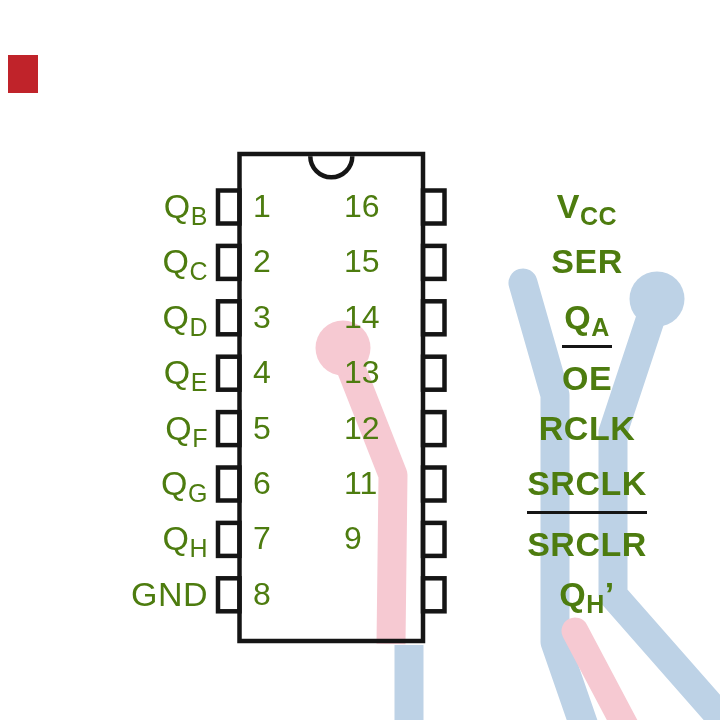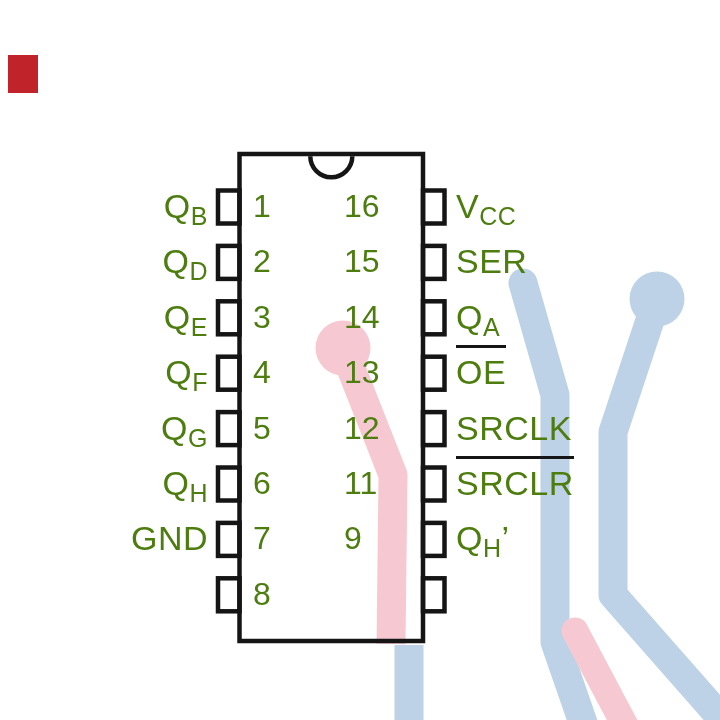--- a/index.html
+++ b/index.html
@@ -11,34 +11,34 @@
     overflow: hidden;
     font-family: "Liberation Sans", sans-serif;
     color: #4d7c0f;
     margin-top: 47px;
   }
   .layer-svg { position: absolute; left: 0; top: 0; }
   .col { position: absolute; top: 132px; }
   .labels-left  { left: 0;    width: 208px; text-align: right; }
   .nums-left    { left: 253px; width: 70px;  text-align: left;  }
   .nums-right   { left: 344px; width: 71px;  }
-  .labels-right { left: 456px; width: 262px; text-align: left;  }
+  .labels-right { left: 456px; width: 262px; text-align: center; font-weight: bold;  }
   .row {
     height: 55.4px;
     line-height: 55.4px;
     font-size: 34px;
     letter-spacing: 0.5px;
     white-space: nowrap;
   }
   .nums-left .row, .nums-right .row { font-size: 32px; letter-spacing: 0; }
   .sub { font-size: 25px; vertical-align: -7px; }
   .ovl {
     display: inline-block;
     border-top: 3.5px solid #151515;
-    padding-top: 7px;
+    padding-top: 13px;
     line-height: 1.05;
   }
 </style>
 </head>
 <body>
 
 <div class="canvas">
 
   <svg class="layer-svg" width="720" height="720" viewBox="0 0 720 720">
 
@@ -78,20 +78,21 @@
       <rect x="423" y="531.3" width="21.5" height="33" fill="#ffffff"></rect>
 
       <rect x="239.5" y="107" width="183.5" height="487" fill="none"></rect>
 
       <path d="M 310.3 109.3 A 21 21 0 0 0 352.3 109.3" fill="none"></path>
     </g>
   </svg>
 
   <div class="col labels-left">
     <div class="row"><span>Q</span><span class="sub">B</span></div>
+    <div class="row"><span>Q</span><span class="sub">C</span></div>
     <div class="row"><span>Q</span><span class="sub">D</span></div>
     <div class="row"><span>Q</span><span class="sub">E</span></div>
     <div class="row"><span>Q</span><span class="sub">F</span></div>
     <div class="row"><span>Q</span><span class="sub">G</span></div>
     <div class="row"><span>Q</span><span class="sub">H</span></div>
     <div class="row"><span>GND</span><span class="sub"></span></div>
   </div>
 
   <div class="col nums-left">
     <div class="row">1</div>
@@ -112,18 +113,19 @@
     <div class="row">12</div>
     <div class="row">11</div>
     <div class="row">9</div>
   </div>
 
   <div class="col labels-right">
     <div class="row"><span>V</span><span class="sub">CC</span></div>
     <div class="row"><span>SER</span></div>
     <div class="row"><span>Q</span><span class="sub">A</span></div>
     <div class="row"><span class="ovl"><span>OE</span></span></div>
+    <div class="row"><span>RCLK</span></div>
     <div class="row"><span>SRCLK</span></div>
     <div class="row"><span class="ovl"><span>SRCLR</span></span></div>
     <div class="row"><span>Q</span><span class="sub">H</span><span>’</span></div>
   </div>
 
 </div>
 
 </body></html>

